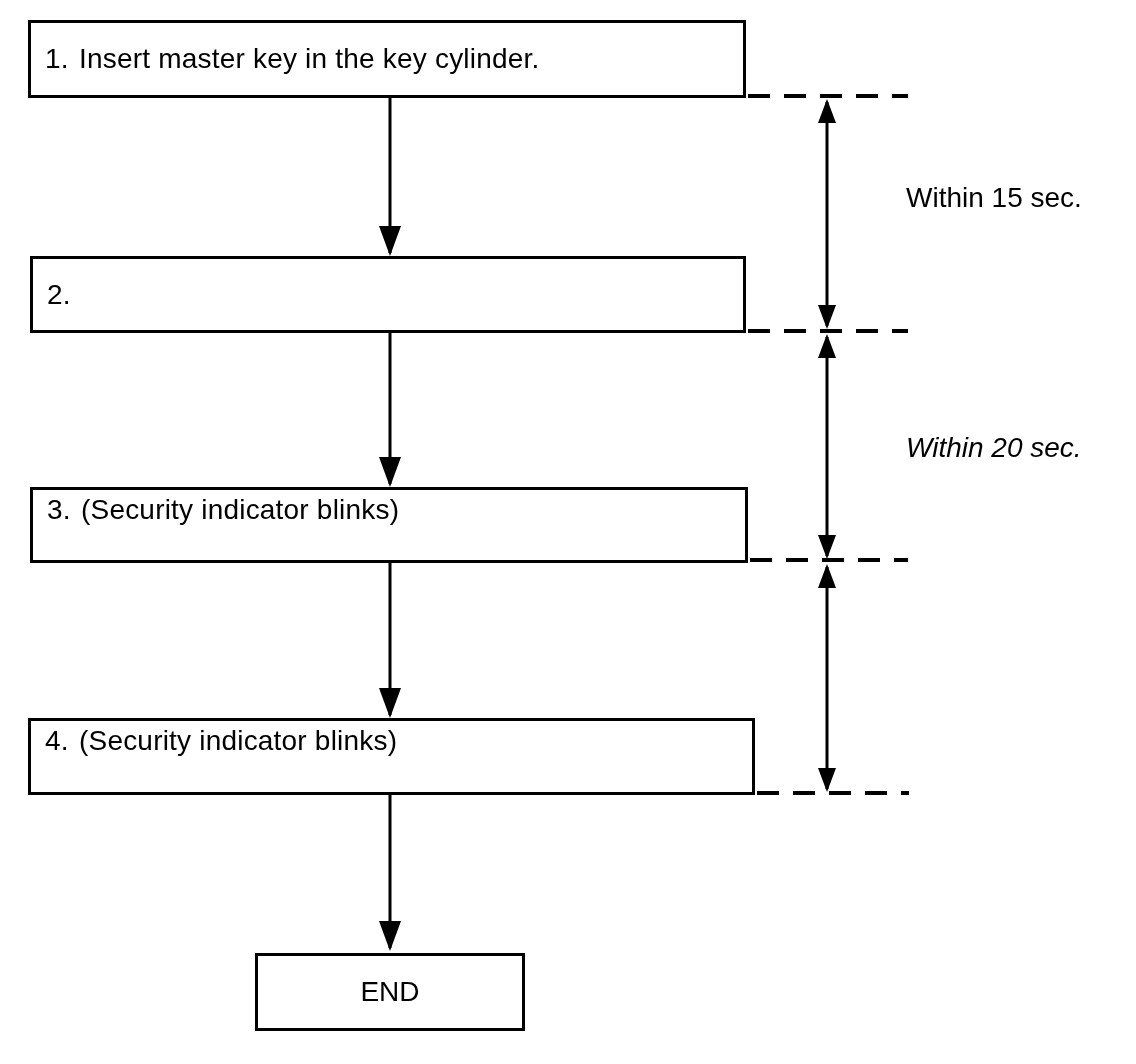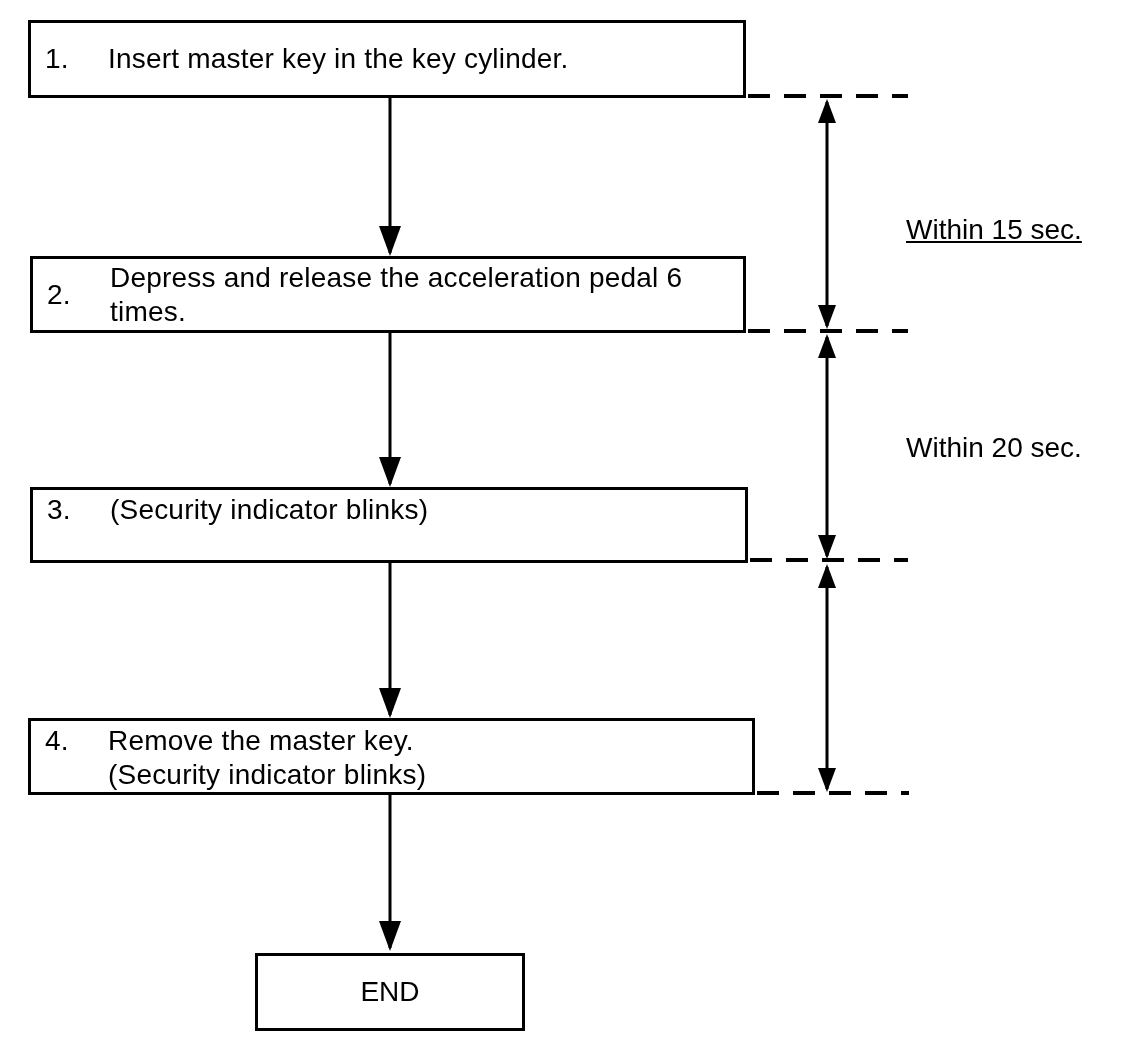--- a/index.html
+++ b/index.html
@@ -18,21 +18,21 @@
     background: #ffffff;
     box-sizing: border-box;
     display: flex;
     align-items: center;
     font-size: 28px;
     line-height: 34px;
     letter-spacing: 0.2px;
   }
   .box.two-line { align-items: flex-start; padding-top: 3px; }
   .num { flex: none; width: 34px; padding-left: 14px; }
-  .lines { flex: 1; margin-left: 29px; }
+  .lines { flex: 1; }
 
   #box1 { left: 28px;  top: 20px;  width: 718px; height: 78px; }
   #box2 { left: 30px;  top: 256px; width: 716px; height: 77px; }
   #box3 { left: 30px;  top: 487px; width: 718px; height: 76px; }
   #box4 { left: 28px;  top: 718px; width: 727px; height: 77px; }
 
   .end-box {
     position: absolute;
     left: 255px; top: 953px; width: 270px; height: 78px;
     border: 3px solid #000000;
@@ -86,54 +86,50 @@
   }
   #d1 { left: 748px; top: 94px;  width: 160px; }
   #d2 { left: 748px; top: 329px; width: 160px; }
   #d3 { left: 750px; top: 558px; width: 158px; }
   #d4 { left: 757px; top: 791px; width: 152px; }
 
   .timing {
     position: absolute; left: 906px; width: 225px;
     font-size: 28px; line-height: 36px; white-space: nowrap;
   }
-  #t1 { top: 212px; text-decoration: underline; }
-  #t2 { top: 430px; }
+  #t1 { top: 180px; }
+  #t2 { top: 430px; font-style: italic; }
   #t3 { top: 660px; }
 </style>
 </head>
 <body>
 
 <div class="canvas">
 
   <div class="box" id="box1">
     <span class="num">1.</span>
     <div class="lines">
       <div>Insert master key in the key cylinder.</div>
     </div>
   </div>
 
   <div class="box" id="box2">
     <span class="num">2.</span>
-    <div class="lines">
-      <div>Depress and release the acceleration pedal 6 times.</div>
-    </div>
   </div>
 
   <div class="box two-line" id="box3">
     <span class="num">3.</span>
     <div class="lines">
       <div>(Security indicator blinks)</div>
     </div>
   </div>
 
   <div class="box two-line" id="box4">
     <span class="num">4.</span>
     <div class="lines">
-      <div>Remove the master key.</div>
       <div>(Security indicator blinks)</div>
     </div>
   </div>
 
   <div class="end-box">
     <div>END</div>
   </div>
 
   <div class="varrow" id="fa1">
       <div class="line"></div>

